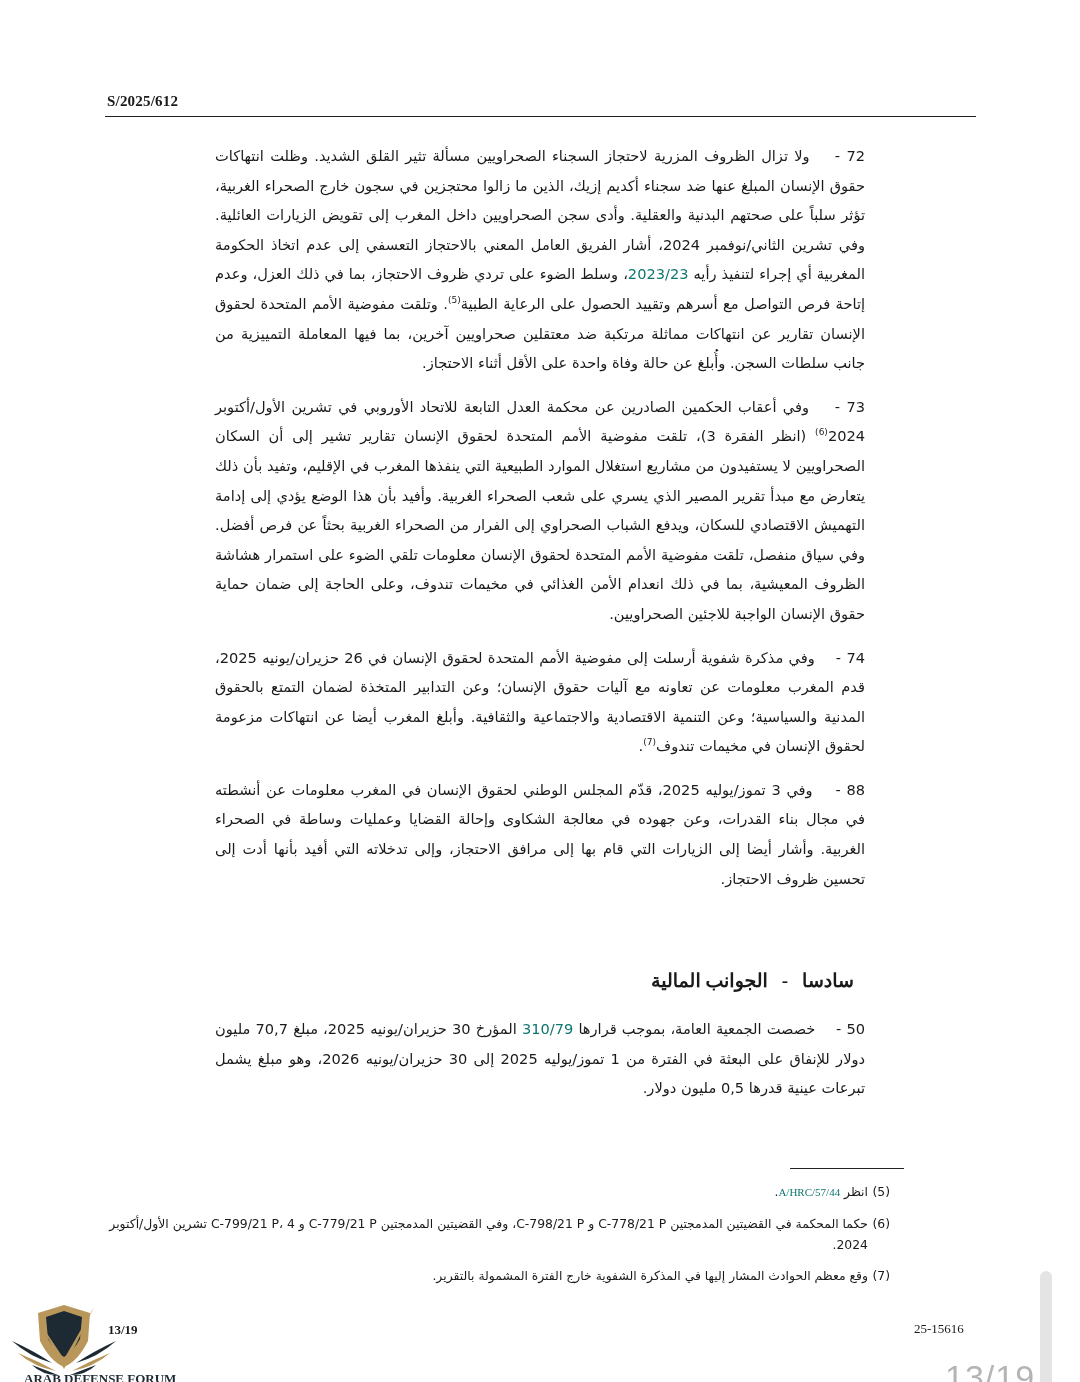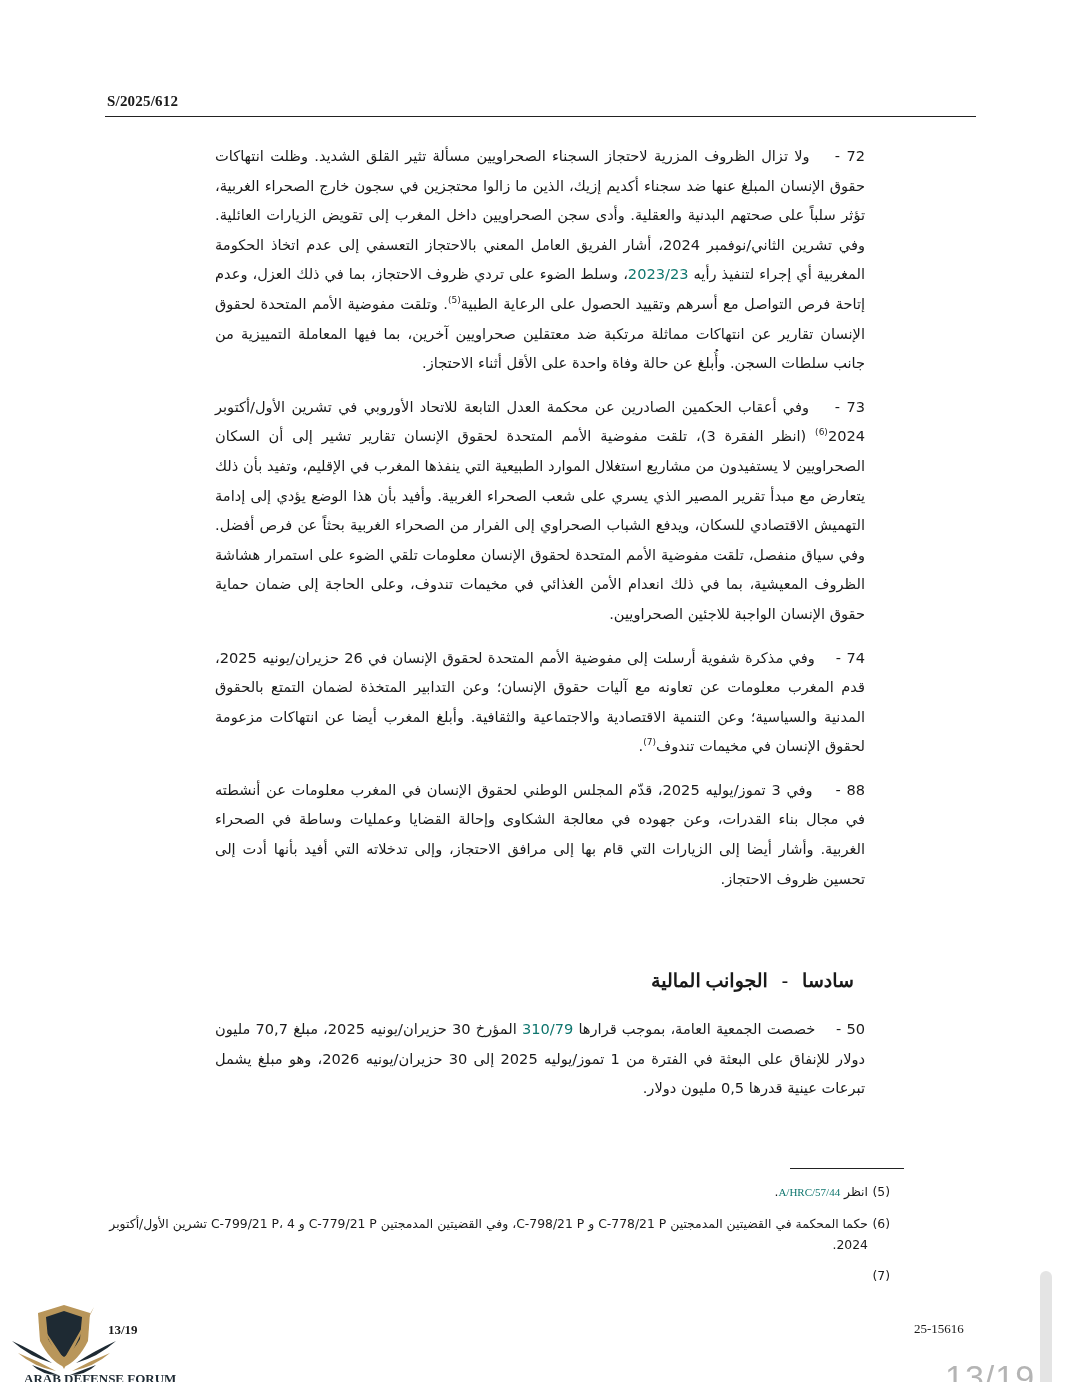--- a/index.html
+++ b/index.html
@@ -75,20 +75,21 @@
     <div class="fn">
       <span class="fn-num">(5)</span>
       <span>انظر </span><span class="link latin">A/HRC/57/44</span><span>.</span>
     </div>
     <div class="fn">
       <span class="fn-num">(6)</span>
       <span>حكما المحكمة في القضيتين المدمجتين C-778/21 P و C-798/21 P، وفي القضيتين المدمجتين C-779/21 P و C-799/21 P، 4 تشرين الأول/أكتوبر 2024.</span>
     </div>
     <div class="fn">
       <span class="fn-num">(7)</span>
+      <span>وقع معظم الحوادث المشار إليها في المذكرة الشفوية خارج الفترة المشمولة بالتقرير.</span>
     </div>
   </div>
 
   <div class="footer-left">13/19</div>
   <div class="footer-right">25-15616</div>
 
   <svg class="logo" viewBox="0 0 112 94">
     <path d="M30 12 L56 4 L82 12 L80 40 Q70 60 56 66 Q42 60 32 40 Z" fill="#b9965a"></path>
     <path d="M38 16 L56 10 L74 16 L72 38 Q64 52 56 56 Q48 52 40 38 Z" fill="#1e2a33"></path>
     <path d="M32 22 L56 58 L86 6 L56 68 Z" fill="#b9965a"></path>

